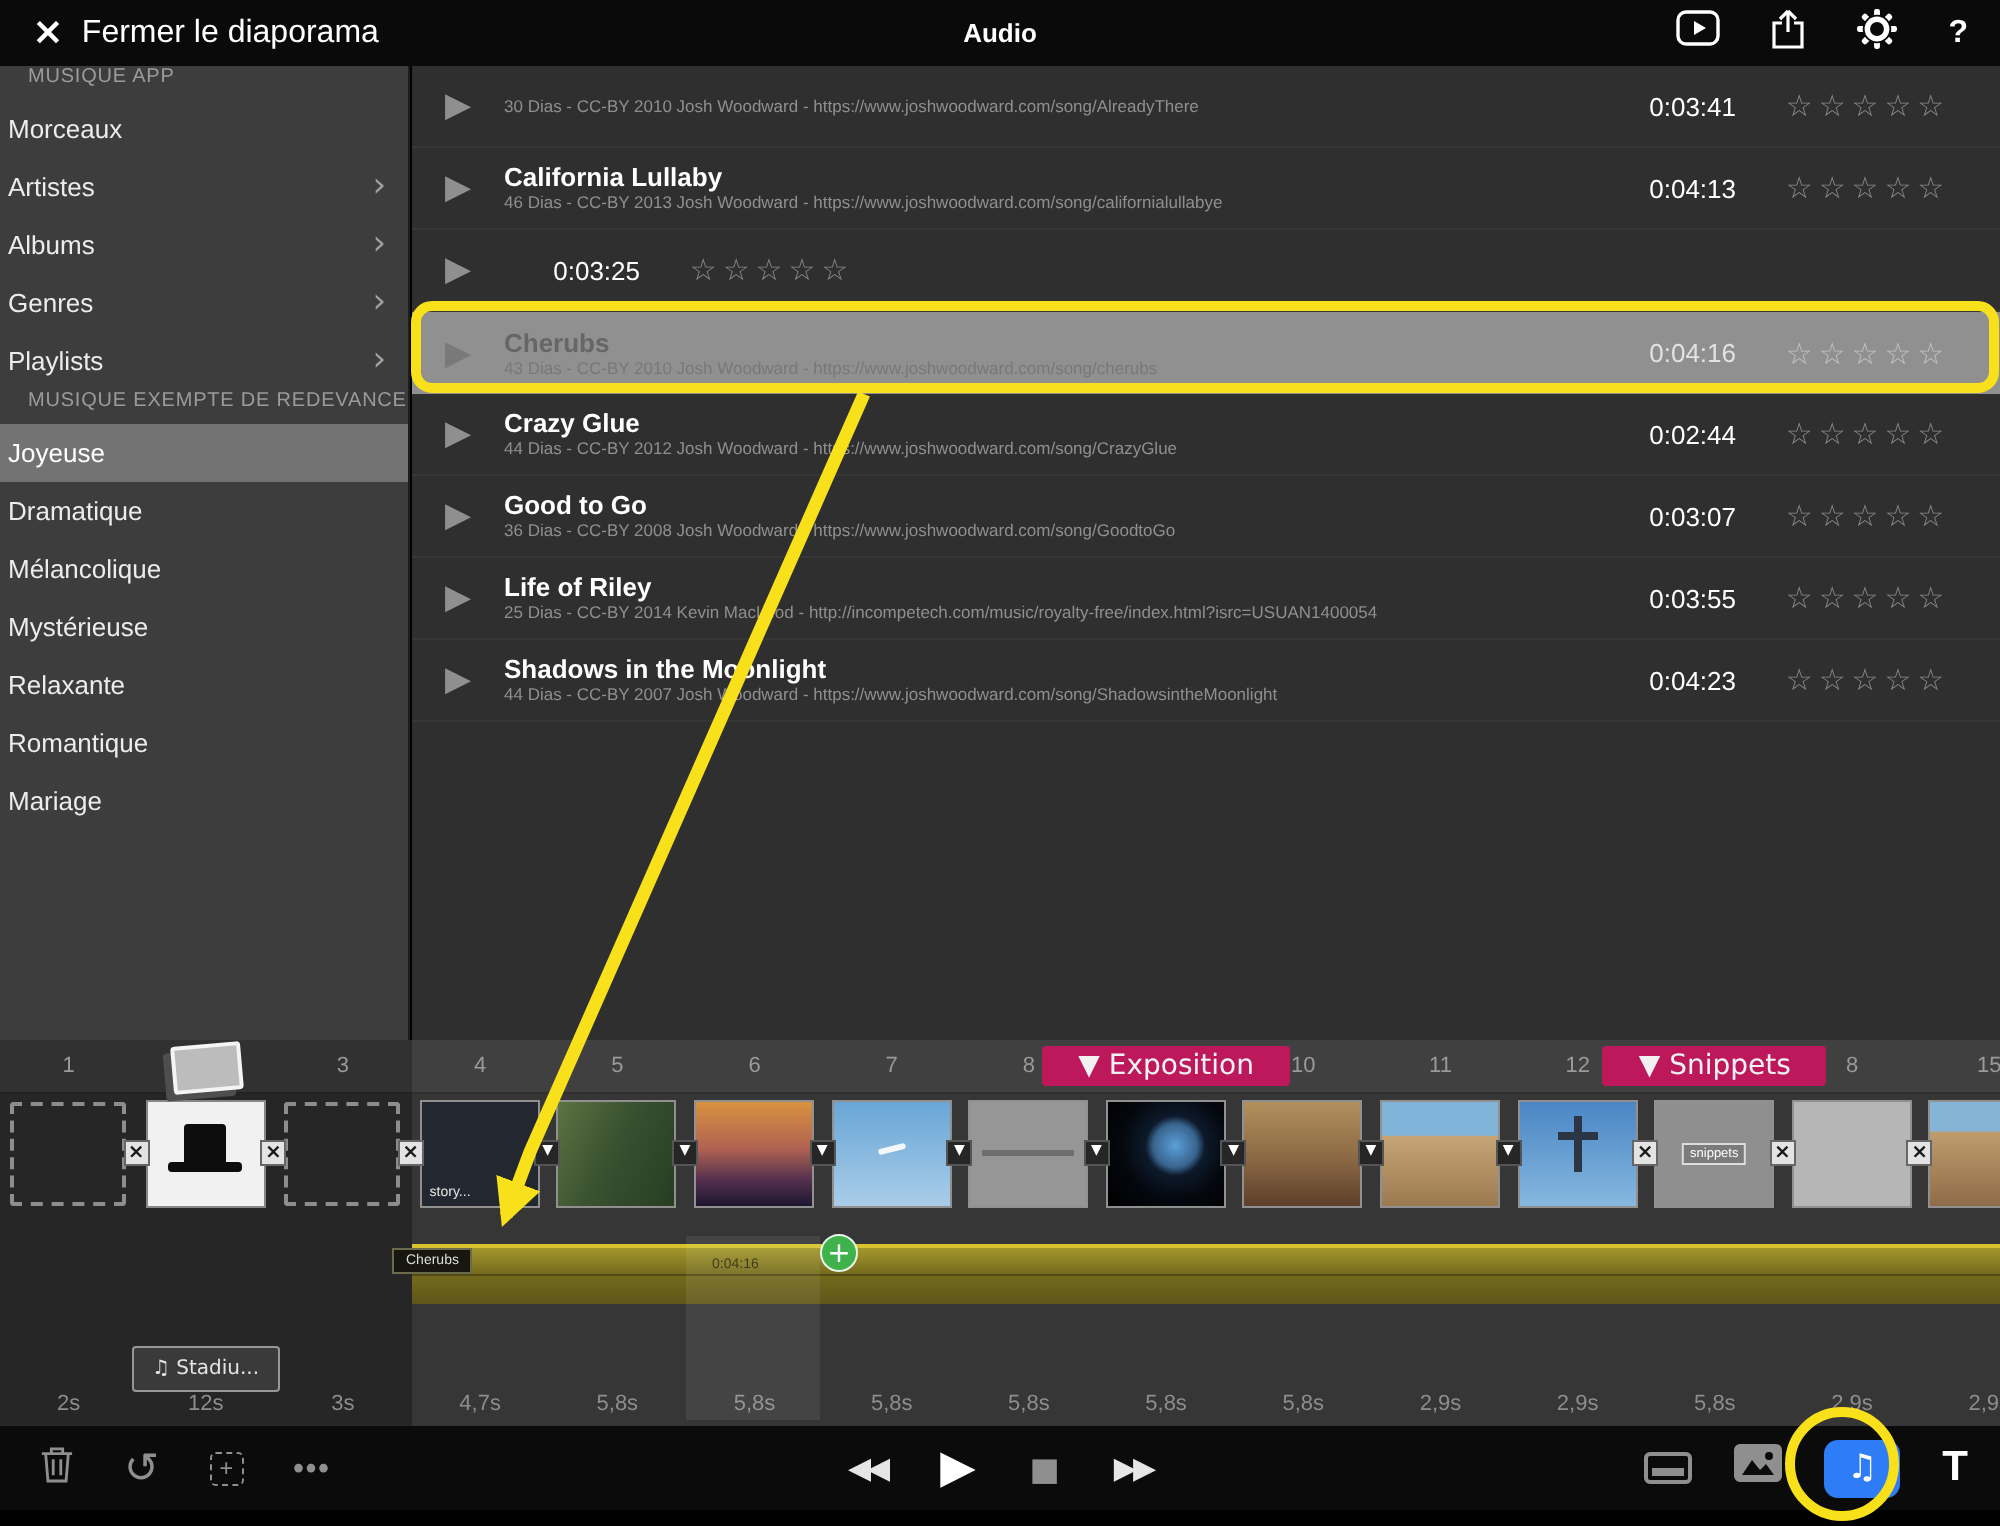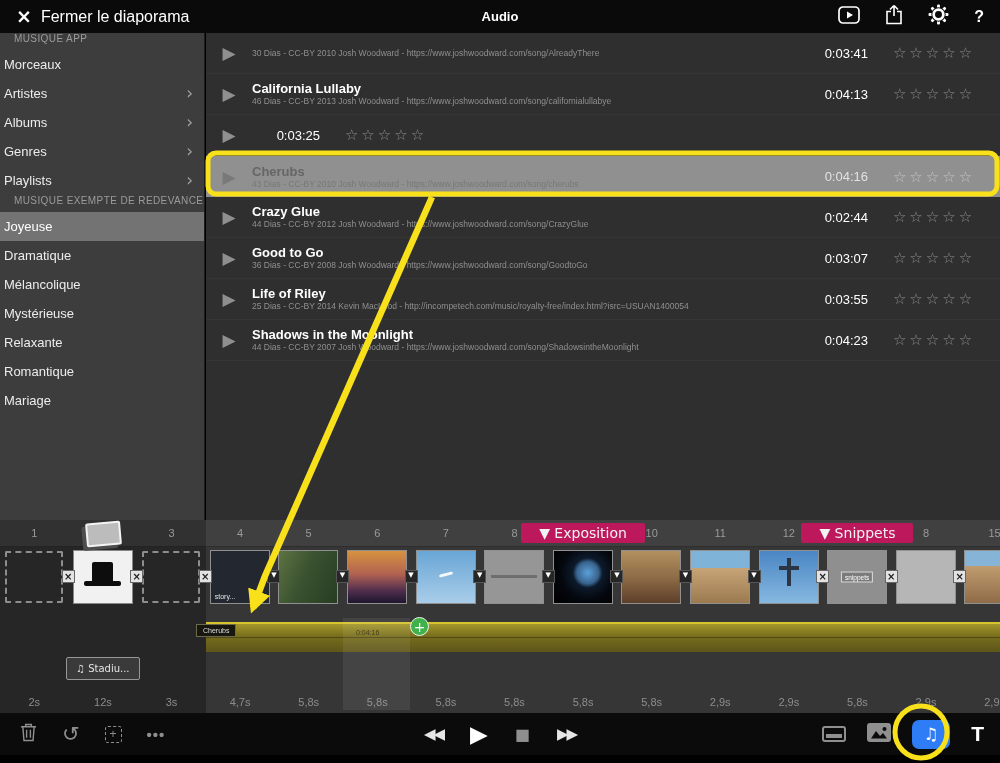--- a/index.html
+++ b/index.html
@@ -83,21 +83,21 @@
   .join.jx{display:block;background:#e3e3e3;color:#1a1a1a;border:1px solid #666;font-size:10px;font-weight:bold}
   .join.jx::after{content:"×"}
   .join.jv{display:block;background:#262626;color:#fff;border:1px solid #555;font-size:7px}
   .join.jv::after{content:"▼";position:relative;top:-2px}
   .slide.stack::before{content:"";position:absolute;top:2px;left:17px;width:31px;height:20px;background:#bcbcbc;border:2px solid #f4f4f4;border-radius:2px;transform:rotate(-5deg);box-shadow:-4px 3px 0 #4e4e4e;z-index:3}
   .audio-bar{position:absolute;left:206px;right:0;top:102px;height:30px;background:linear-gradient(#a4972b 0%,#766c1d 45%,#5e5619 100%);border-top:2px solid #d6c32e;box-sizing:border-box;z-index:3}
   .audio-bar::after{content:"";position:absolute;left:0;right:0;top:13px;height:1px;background:rgba(0,0,0,.3)}
   .audio-tag{position:absolute;left:196px;top:104px;background:#17170f;border:1px solid #6b6b4c;color:#ddd;font-size:7px;padding:2px 6px;z-index:5}
   .audio-time{position:absolute;left:356px;top:109px;color:#33300b;font-size:7px;z-index:5}
   .audio-add{position:absolute;left:410px;top:97px;width:19px;height:19px;border-radius:50%;background:#3fb24b;border:1px solid #eaf6ea;color:#fff;font-size:14px;line-height:18px;text-align:center;z-index:6;box-sizing:border-box}
-  .audio-track2{position:absolute;left:66px;top:137px;height:21px;line-height:21px;background:#3a3a3a;border:1px solid #979797;border-radius:2px;color:#e4e4e4;font-size:10px;padding:0 9px;z-index:4;font-family:"DejaVu Sans",sans-serif}
+  .audio-track2{position:absolute;left:66px;top:153px;height:21px;line-height:21px;background:#3a3a3a;border:1px solid #979797;border-radius:2px;color:#e4e4e4;font-size:10px;padding:0 9px;z-index:4;font-family:"DejaVu Sans",sans-serif}
   .col-highlight{position:absolute;left:343px;top:98px;width:67px;height:92px;background:rgba(255,255,255,.07);z-index:7}
 
   
   .bottombar{position:absolute;top:713px;left:0;right:0;height:42px;background:#0b0b0b;z-index:10}
   .bb-left{position:absolute;left:20px;top:0;height:42px;display:flex;align-items:center;gap:25px}
   .bb-center{position:absolute;left:50%;transform:translateX(-50%);top:0;height:42px;display:flex;align-items:center;gap:27px}
   .bb-right{position:absolute;right:16px;top:0;height:42px;display:flex;align-items:center;gap:21px}
   .bb-icon{color:#8f8f8f}
   .undo{font-size:21px;line-height:1}
   .more{font-size:15px;font-weight:bold;letter-spacing:1px;color:#8f8f8f}

